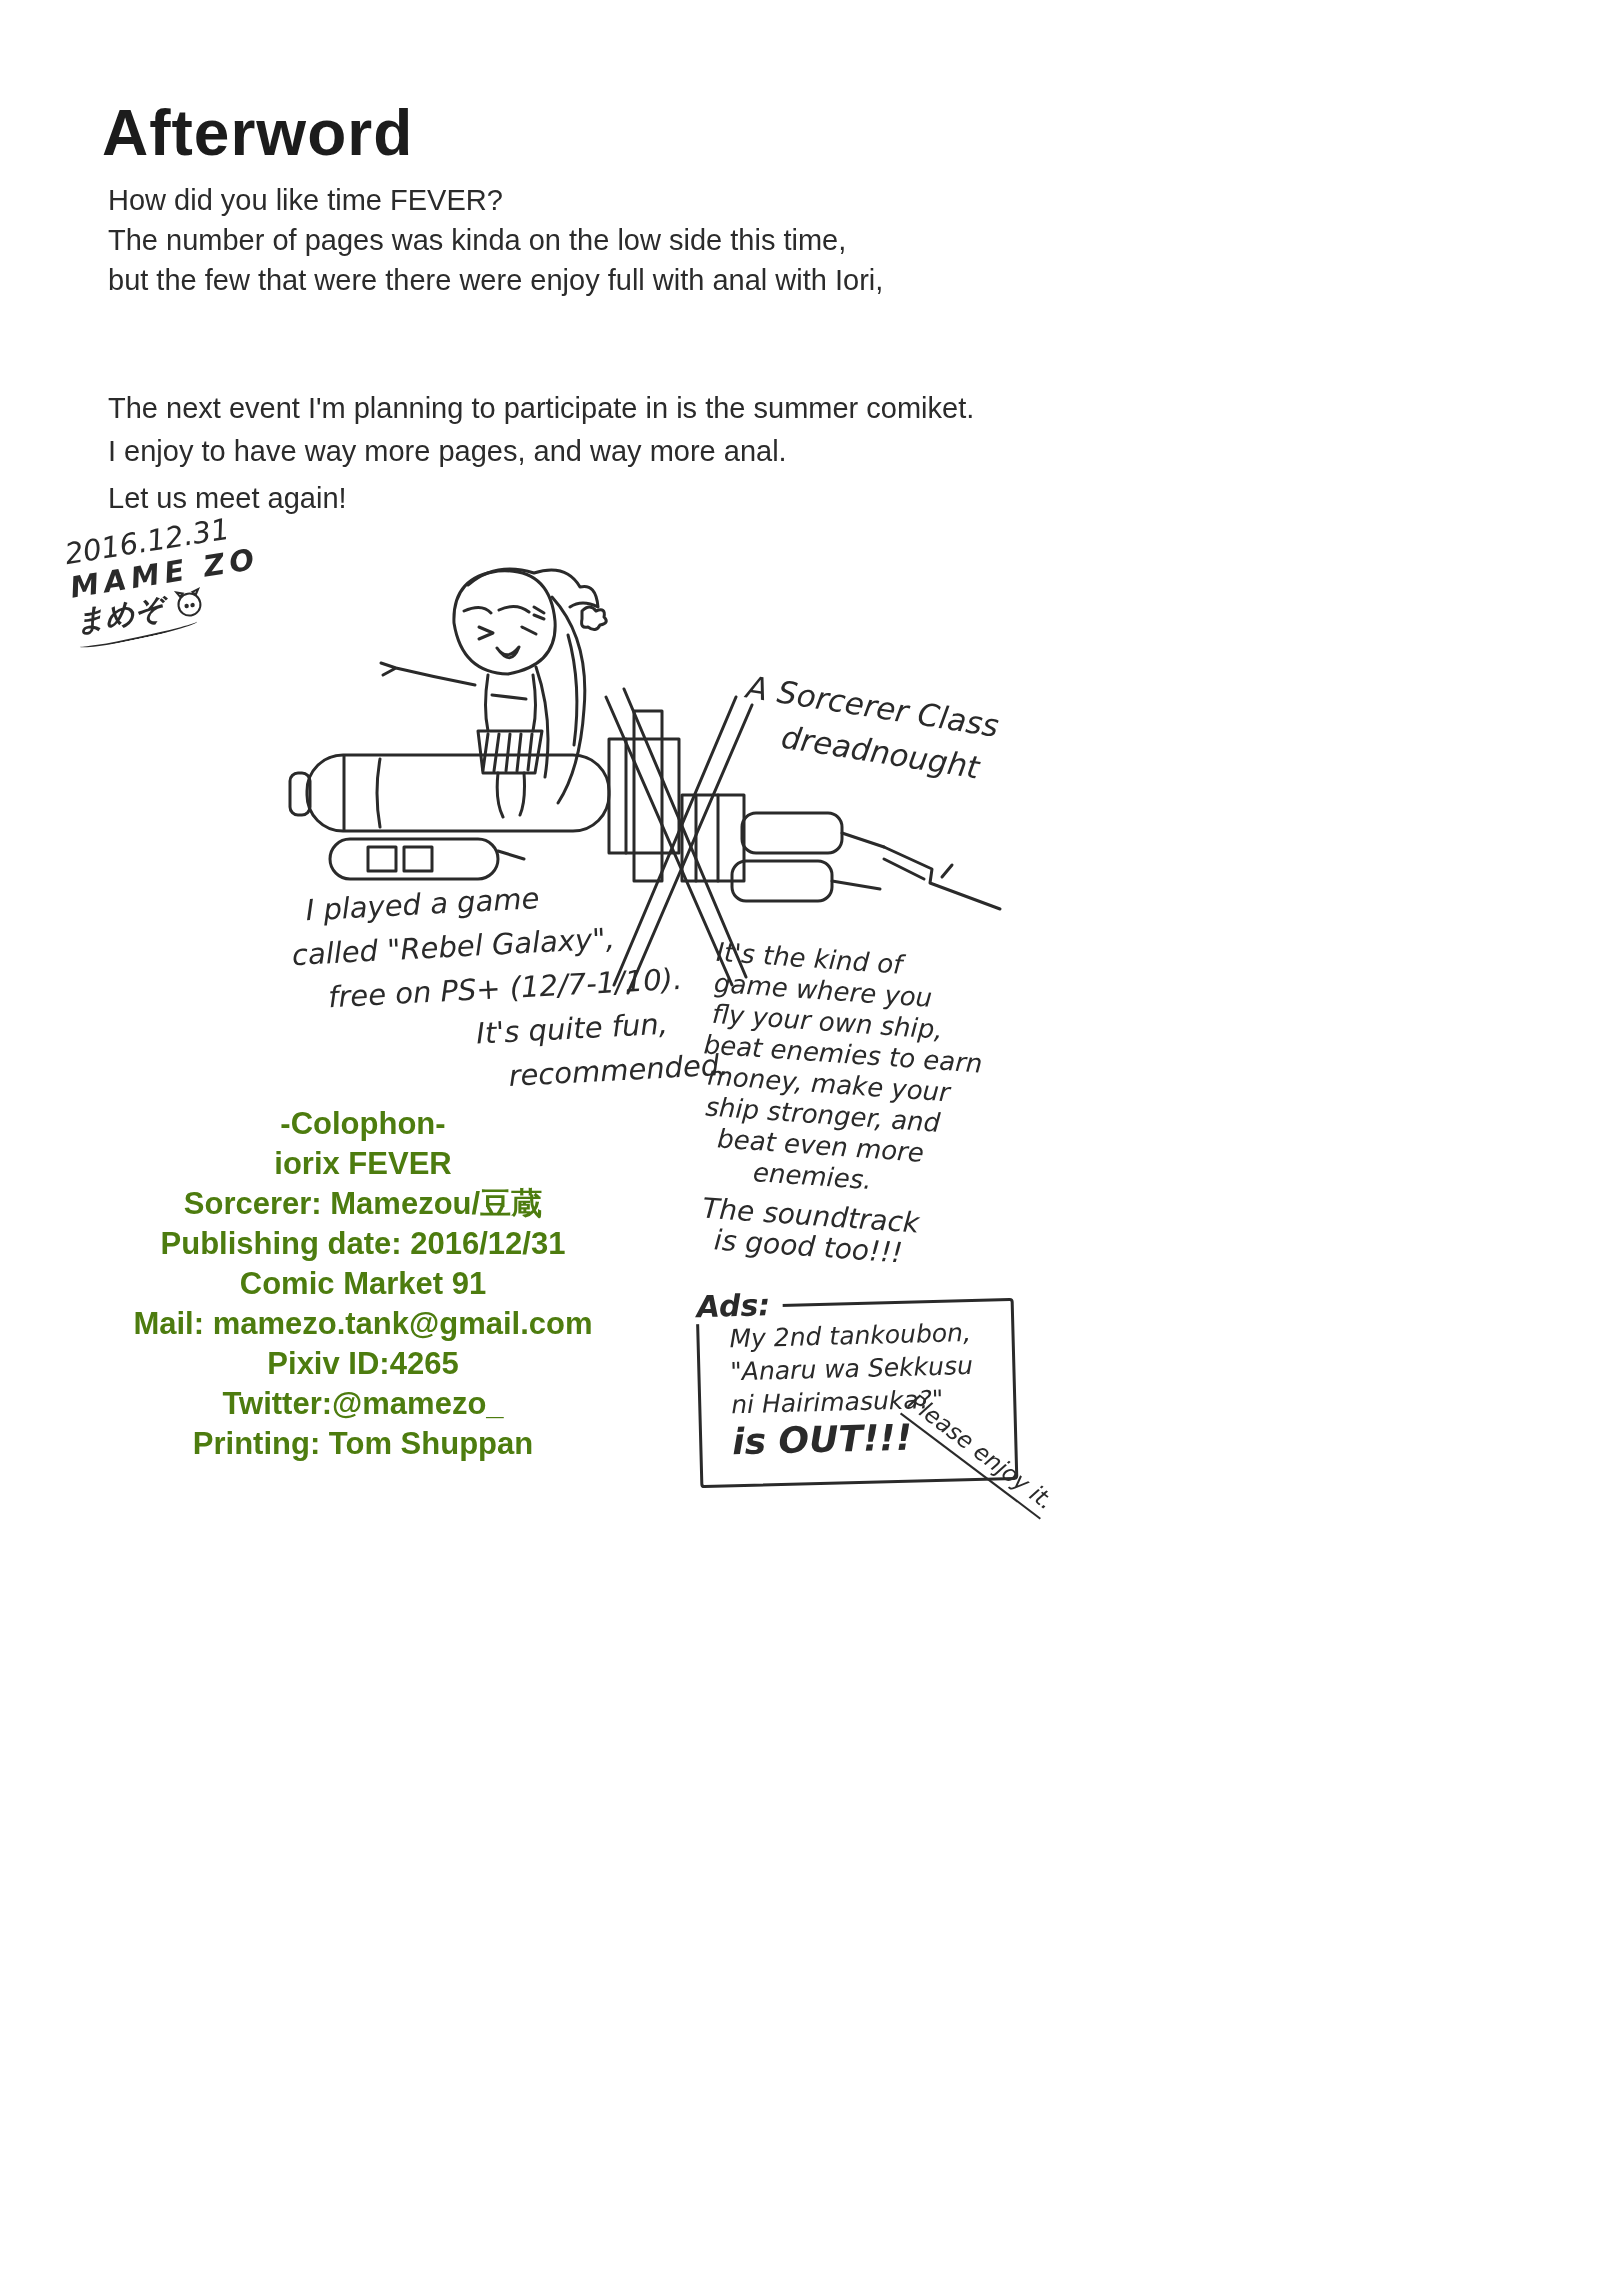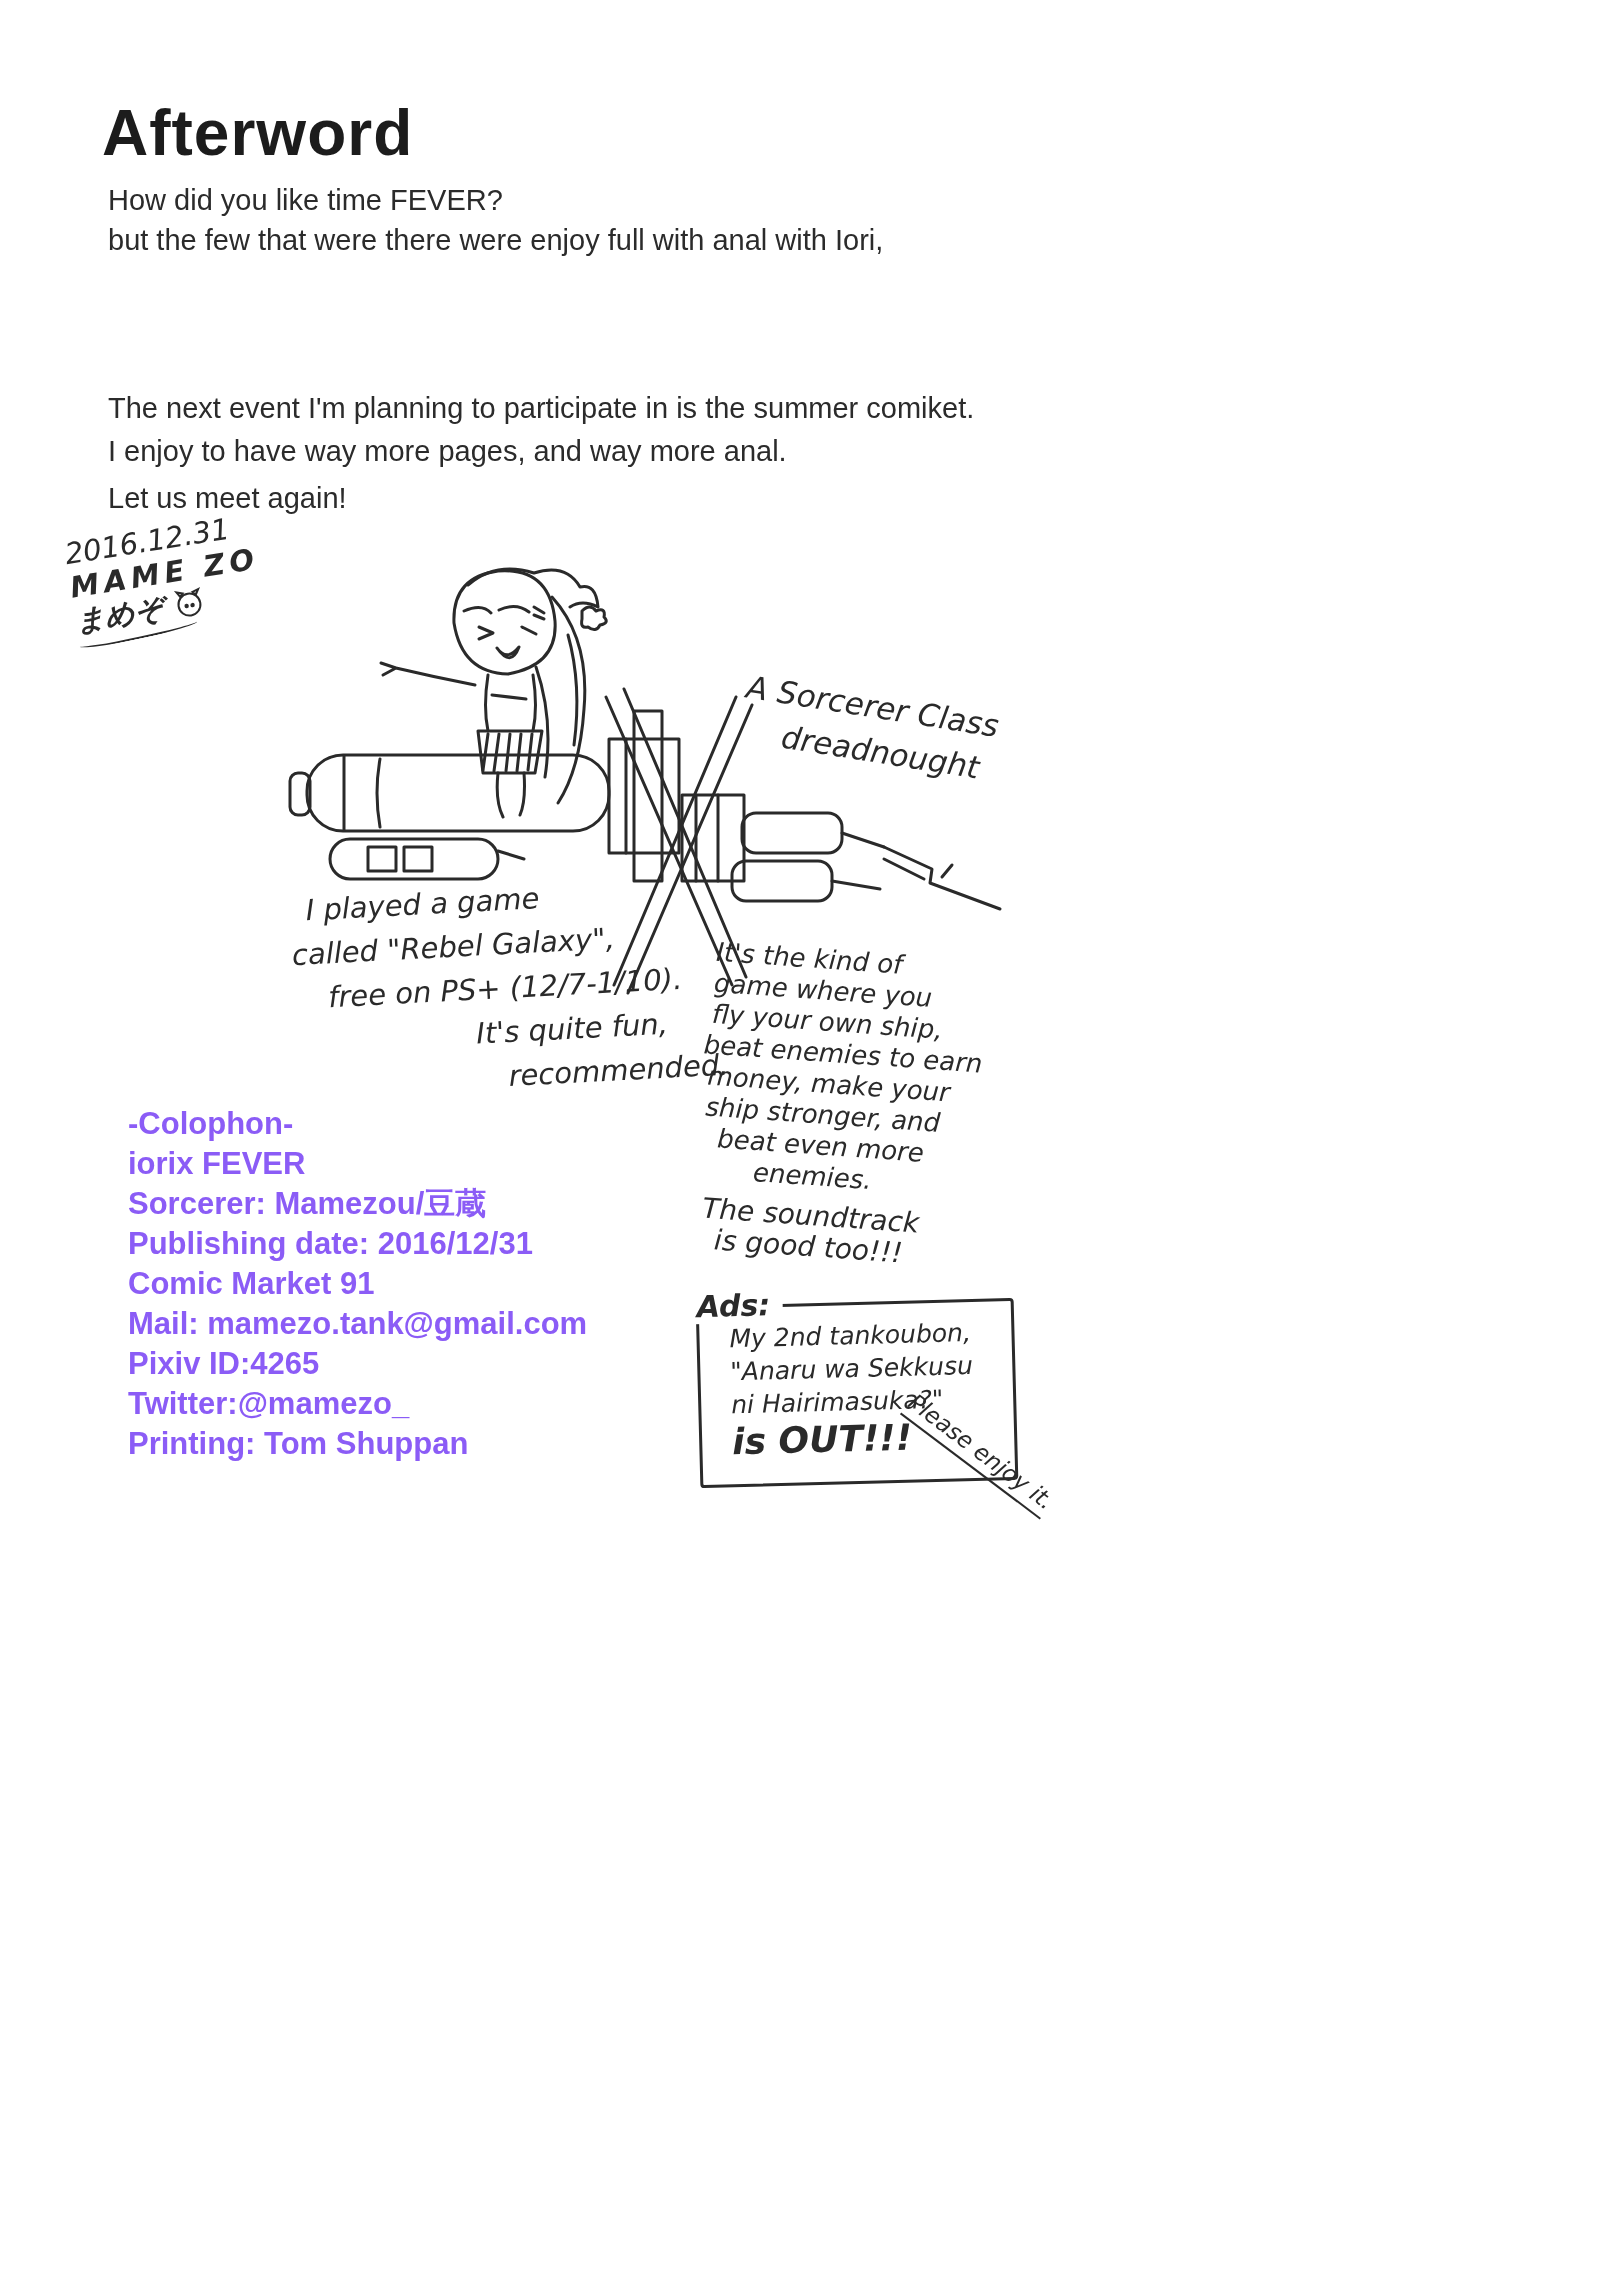--- a/index.html
+++ b/index.html
@@ -65,22 +65,23 @@
     z-index:2; white-space:nowrap;
   }
   #game-note-right .gr3 { margin-left:-6px; }
   #game-note-right .gr6 { margin-left:14px; }
   #game-note-right .gr7 { margin-left:52px; }
   #game-note-right .gr8 { margin-left:4px; margin-top:8px; font-size:28px; }
   #game-note-right .gr9 { margin-left:18px; font-size:28px; }
 
   #colophon {
     left:128px; top:1104px; width:470px;
+    text-align:center;
     font-size:31px; line-height:40px;
-    font-weight:600; color:#8b5cf6;
+    font-weight:600; color:#4d7c0f;
     z-index:2;
   }
   #colophon .c-heading { font-weight:600; }
 
   #ads-box {
     left:698px; top:1302px;
     width:318px; height:182px;
     border:3px solid #2a2a2a; border-radius:4px;
     transform:rotate(-1.5deg);
     z-index:2;
@@ -105,20 +106,21 @@
 </style>
 </head>
 <body>
 
 <div class="page">
 
   <div id="title" class="abs">Afterword</div>
 
   <div id="para1" class="para abs">
     <div>How did you like time FEVER?</div>
+    <div>The number of pages was kinda on the low side this time,</div>
     <div>but the few that were there were enjoy full with anal with Iori,</div>
   </div>
 
   <div id="para2" class="para abs">
     <div>The next event I'm planning to participate in is the summer comiket.</div>
     <div>I enjoy to have way more pages, and way more anal.</div>
   </div>
 
   <div id="para3" class="para abs">Let us meet again!</div>
 

